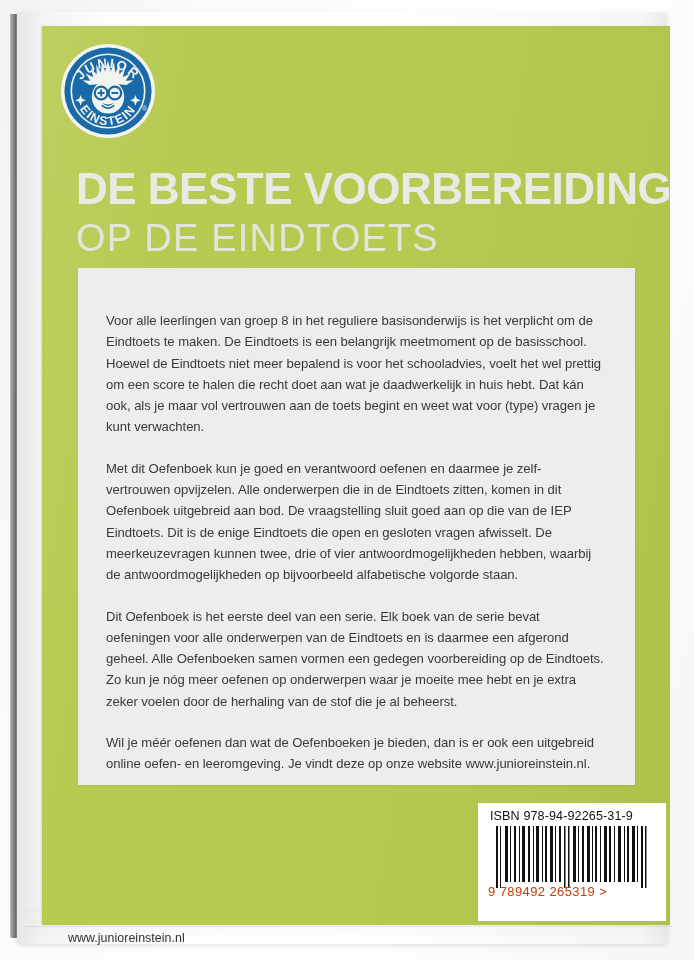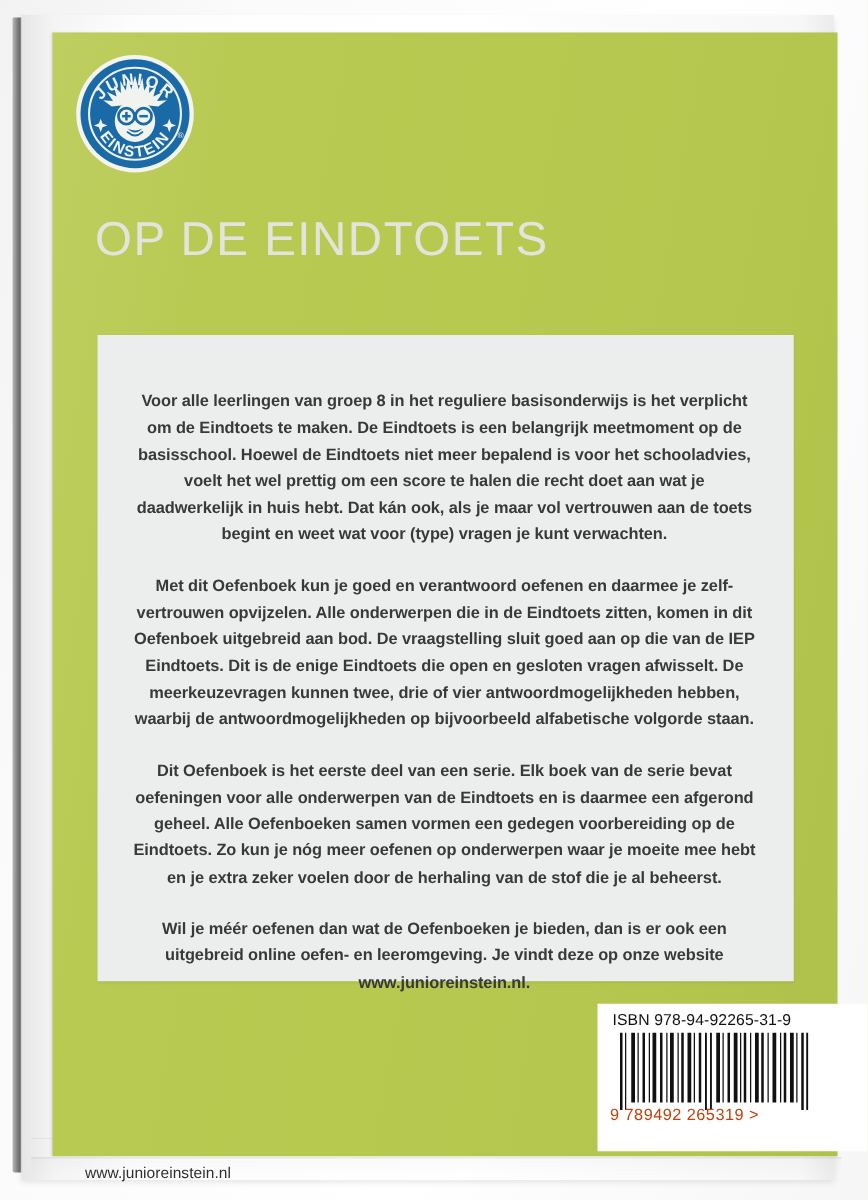--- a/index.html
+++ b/index.html
@@ -153,32 +153,31 @@
   }
   .panel-inner {
     padding: 42px 30px 0 28px;
   }
   .para {
     font-family: "Liberation Sans", sans-serif;
     font-size: 13.1px;
     line-height: 21.3px;
     color: #39393b;
     margin: 0 0 20px 0;
-    text-align: center;
+    text-align: left;
     letter-spacing: -0.05px;
-    font-weight: bold;
   }
   .para:last-child { margin-bottom: 0; }
 
   
   .isbn-box {
     position: absolute;
     left: 436px;
     top: 777px;
-    width: 216px;
+    width: 188px;
     height: 118px;
     background: #ffffff;
     padding: 0;
     overflow: hidden;
   }
   .isbn-text {
     font-family: "Liberation Sans", sans-serif;
     font-size: 12.6px;
     color: #111111;
     margin: 6px 0 0 12px;
@@ -285,20 +284,21 @@
           <g fill="#f1f3ee">
             <path d="M44 108 l3 8 8 3 -8 3 -3 8 -3 -8 -8 -3 8 -3 Z"></path>
             <path d="M156 108 l3 8 8 3 -8 3 -3 8 -3 -8 -8 -3 8 -3 Z"></path>
           </g>
 
           <text x="170" y="140" font-family="Liberation Sans, sans-serif" font-size="13" fill="#f1f3ee">®</text>
         </svg>
       </div>
 
       <div class="headings">
+        <h1 class="title-main">DE BESTE VOORBEREIDING</h1>
         <h2 class="title-sub">OP DE EINDTOETS</h2>
       </div>
 
       <div class="panel">
         <div class="panel-inner">
           <p class="para">Voor alle leerlingen van groep 8 in het reguliere basisonderwijs is het verplicht om de Eindtoets te maken. De Eindtoets is een belangrijk meetmoment op de basisschool. Hoewel de Eindtoets niet meer bepalend is voor het schooladvies, voelt het wel prettig om een score te halen die recht doet aan wat je daadwerkelijk in huis hebt. Dat kán ook, als je maar vol vertrouwen aan de toets begint en weet wat voor (type) vragen je kunt verwachten.</p>
           <p class="para">Met dit Oefenboek kun je goed en verantwoord oefenen en daarmee je zelf-vertrouwen opvijzelen. Alle onderwerpen die in de Eindtoets zitten, komen in dit Oefenboek uitgebreid aan bod. De vraagstelling sluit goed aan op die van de IEP Eindtoets. Dit is de enige Eindtoets die open en gesloten vragen afwisselt. De meerkeuzevragen kunnen twee, drie of vier antwoordmogelijkheden hebben, waarbij de antwoordmogelijkheden op bijvoorbeeld alfabetische volgorde staan.</p>
           <p class="para">Dit Oefenboek is het eerste deel van een serie. Elk boek van de serie bevat oefeningen voor alle onderwerpen van de Eindtoets en is daarmee een afgerond geheel. Alle Oefenboeken samen vormen een gedegen voorbereiding op de Eindtoets. Zo kun je nóg meer oefenen op onderwerpen waar je moeite mee hebt en je extra zeker voelen door de herhaling van de stof die je al beheerst.</p>
           <p class="para">Wil je méér oefenen dan wat de Oefenboeken je bieden, dan is er ook een uitgebreid online oefen- en leeromgeving. Je vindt deze op onze website www.junioreinstein.nl.</p>
         </div>

